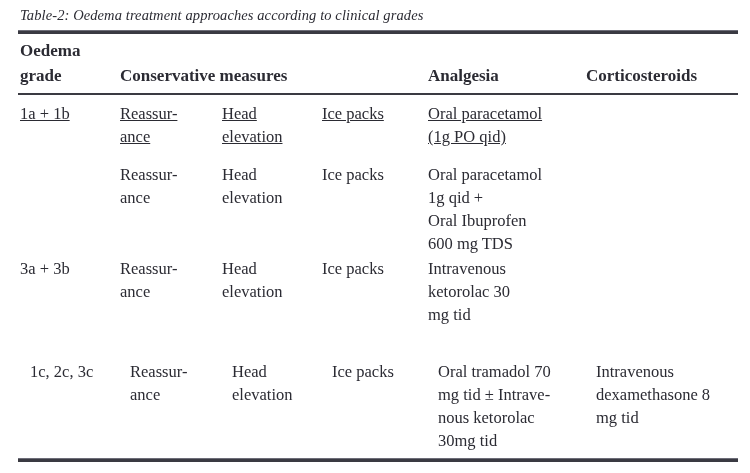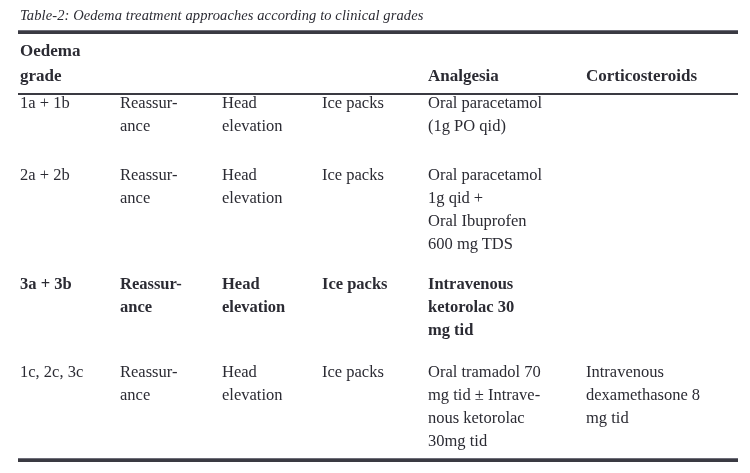--- a/index.html
+++ b/index.html
@@ -77,52 +77,52 @@
   .c3 { left: 222px; width: 98px; }
   .c4 { left: 322px; width: 104px; }
   .c5 { left: 428px; width: 152px; }
   .c6 { left: 586px; width: 160px; }
 
   
   .h-r1 { top: 38px; }
   .h-r2 { top: 63px; }
 
   
-  .r1 { top: 91px; }
+  .r1 { top: 102px; text-decoration: underline; }
   .r2 { top: 163px; }
-  .r3 { top: 272px; font-weight: bold; }
-  .r4 { top: 360px; }
+  .r3 { top: 257px; }
+  .r4 { top: 360px; margin-left: 10px; }
 </style>
 </head>
 <body>
 
 <div class="table-figure">
 
   <div class="caption">Table-2: Oedema treatment approaches according to clinical grades</div>
 
   <div class="rule rule-top"></div>
 
   <div class="cell head-cell c1 h-r1">Oedema</div>
   <div class="cell head-cell c1 h-r2">grade</div>
+  <div class="cell head-cell c2 h-r2" style="width:300px;">Conservative measures</div>
   <div class="cell head-cell c5 h-r2">Analgesia</div>
   <div class="cell head-cell c6 h-r2">Corticosteroids</div>
 
   <div class="rule rule-header"></div>
 
   <div class="cell c1 r1">1a + 1b</div>
   <div class="cell c2 r1">Reassur-
 ance</div>
   <div class="cell c3 r1">Head
 elevation</div>
   <div class="cell c4 r1">Ice packs</div>
   <div class="cell c5 r1">Oral paracetamol
 (1g PO qid)</div>
   <div class="cell c6 r1"></div>
 
-  <div class="cell c1 r2">2a + 2b</div>
   <div class="cell c2 r2">Reassur-
 ance</div>
   <div class="cell c3 r2">Head
 elevation</div>
   <div class="cell c4 r2">Ice packs</div>
   <div class="cell c5 r2">Oral paracetamol
 1g qid +
 Oral Ibuprofen
 600 mg TDS</div>
   <div class="cell c6 r2"></div>

